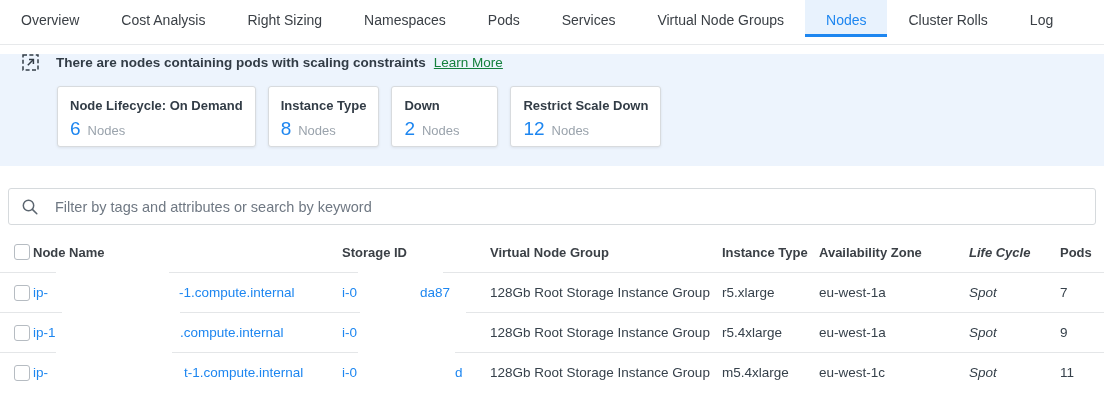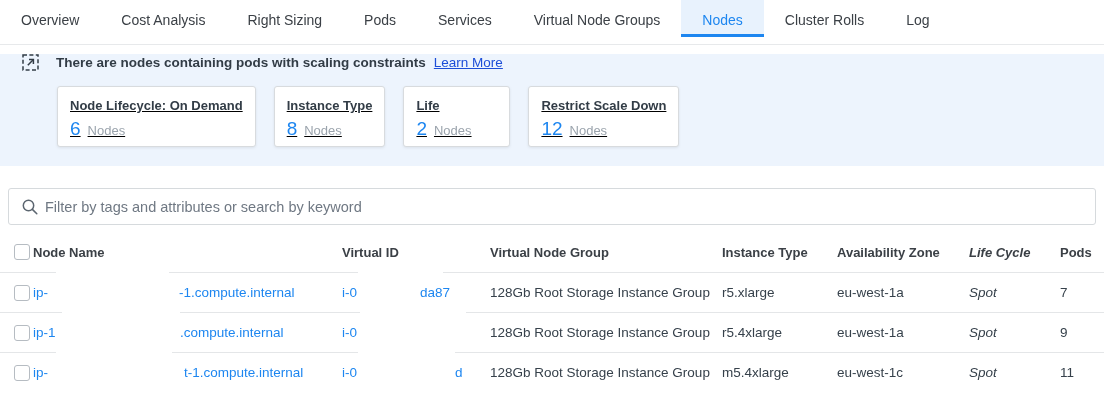--- a/index.html
+++ b/index.html
@@ -9,56 +9,57 @@
   .tabbar{display:flex;height:45px;border-bottom:1px solid #e7e9eb;box-sizing:border-box;background:#fff;}
   .tab{font-size:14px;color:#3b4046;padding:0 21px;line-height:41px;height:37px;box-sizing:border-box;
        border-bottom:3px solid transparent;white-space:nowrap;cursor:pointer;}
   .tab.selected{color:#1d86f0;background:#e8f2fd;border-bottom-color:#1d86f0;}
 
   
   .banner{background:#edf4fd;margin-top:9px;height:112px;box-sizing:border-box;padding:0 22px 0;}
   .banner-row{display:flex;align-items:center;}
   .banner-icon{width:17px;height:17px;margin-right:17px;flex:none;display:inline-flex;}
   .banner-message{font-weight:700;color:#323c46;font-size:13.5px;}
-  .banner-link{color:#1d4ed8;font-size:13.5px;text-decoration:underline;margin-left:8px;cursor:pointer;}
-  .cards{display:flex;gap:18px;margin-top:15px;margin-left:35px;text-decoration:underline;}
+  .banner-link{color:#15803d;font-size:13.5px;text-decoration:underline;margin-left:8px;cursor:pointer;}
+  .cards{display:flex;gap:12px;margin-top:15px;margin-left:35px;}
   .card{background:#fff;border:1px solid #d8dbde;border-radius:3px;box-shadow:0 1px 3px rgba(0,0,0,.08);
         min-width:107px;height:61px;box-sizing:border-box;padding:11px 12px;cursor:pointer;}
   .card-title{font-size:13px;font-weight:700;color:#323c46;white-space:nowrap;}
   .card-value{margin-top:5px;display:flex;align-items:baseline;}
   .card-num{font-size:19px;color:#1d86f0;}
   .card-unit{font-size:13px;color:#9aa3ac;margin-left:7px;}
 
   
   .searchbar{margin:22px 8px 0;height:37px;border:1px solid #d6dadd;border-radius:3px;box-sizing:border-box;
-             display:flex;align-items:center;padding:0 12px;gap:4px;background:#fff;}
+             display:flex;align-items:center;padding:0 12px;gap:14px;background:#fff;}
   .searchbar svg{flex:none;}
   .searchbar input{border:none;outline:none;flex:1;font-size:14.5px;color:#333;font-family:"Liberation Sans",sans-serif;background:transparent;}
   .searchbar input::placeholder{color:#6f7883;opacity:1;}
 
   
   .table{margin-top:7px;}
   .thead{position:relative;height:40px;}
   .th{position:absolute;top:13px;font-size:13px;font-weight:700;color:#3b4046;white-space:nowrap;}
   .trow{position:relative;height:40px;border-top:1px solid #e4e6e8;box-sizing:border-box;background:#fff;}
   .td{position:absolute;top:12px;font-size:13.5px;color:#36414b;white-space:nowrap;}
   .td.blue{color:#1d86f0;cursor:pointer;}
   .cb{position:absolute;left:14px;top:12px;width:14px;height:14px;border:1px solid #b6bcc2;border-radius:3px;background:#fff;cursor:pointer;}
   .redact{position:absolute;top:-2px;height:30px;background:#fff;}
 
   .x-name{left:33px;} .x-iid{left:342px;} .x-vng{left:490px;} .x-itype{left:722px;}
-  .x-az{left:837px;} .x-lc{left:969px;font-style:italic;} .x-pods{left:1060px;}
+  .x-az{left:819px;} .x-lc{left:969px;font-style:italic;} .x-pods{left:1060px;}
 </style>
 </head>
 <body>
 
 <nav class="tabbar">
   <div class="tab">Overview</div>
   <div class="tab">Cost Analysis</div>
   <div class="tab">Right Sizing</div>
+  <div class="tab">Namespaces</div>
   <div class="tab">Pods</div>
   <div class="tab">Services</div>
   <div class="tab">Virtual Node Groups</div>
   <div class="tab selected">Nodes</div>
   <div class="tab">Cluster Rolls</div>
   <div class="tab">Log</div>
 </nav>
 
 <section class="banner">
   <div class="banner-row">
@@ -81,21 +82,21 @@
       </div>
     </div>
     <div class="card">
       <div class="card-title">Instance Type</div>
       <div class="card-value">
         <span class="card-num">8</span>
         <span class="card-unit">Nodes</span>
       </div>
     </div>
     <div class="card">
-      <div class="card-title">Life</div>
+      <div class="card-title">Down</div>
       <div class="card-value">
         <span class="card-num">2</span>
         <span class="card-unit">Nodes</span>
       </div>
     </div>
     <div class="card">
       <div class="card-title">Restrict Scale Down</div>
       <div class="card-value">
         <span class="card-num">12</span>
         <span class="card-unit">Nodes</span>
@@ -111,21 +112,21 @@
       <path d="M11.4 11.4 L15.8 15.8" stroke="#5c6670" stroke-width="1.5" stroke-linecap="round"></path>
     </svg>
   </span>
   <input type="text" placeholder="Filter by tags and attributes or search by keyword" style="">
 </div>
 
 <div class="table">
   <div class="thead">
     <span class="cb"></span>
     <span class="th x-name">Node Name</span>
-    <span class="th x-iid">Virtual ID</span>
+    <span class="th x-iid">Storage ID</span>
     <span class="th x-vng">Virtual Node Group</span>
     <span class="th x-itype">Instance Type</span>
     <span class="th x-az">Availability Zone</span>
     <span class="th x-lc">Life Cycle</span>
     <span class="th x-pods">Pods</span>
   </div>
 
   <div class="trow">
     <div class="redact" style="left:56px;width:113px;"></div>
     <div class="redact" style="left:358px;width:85px;"></div>

